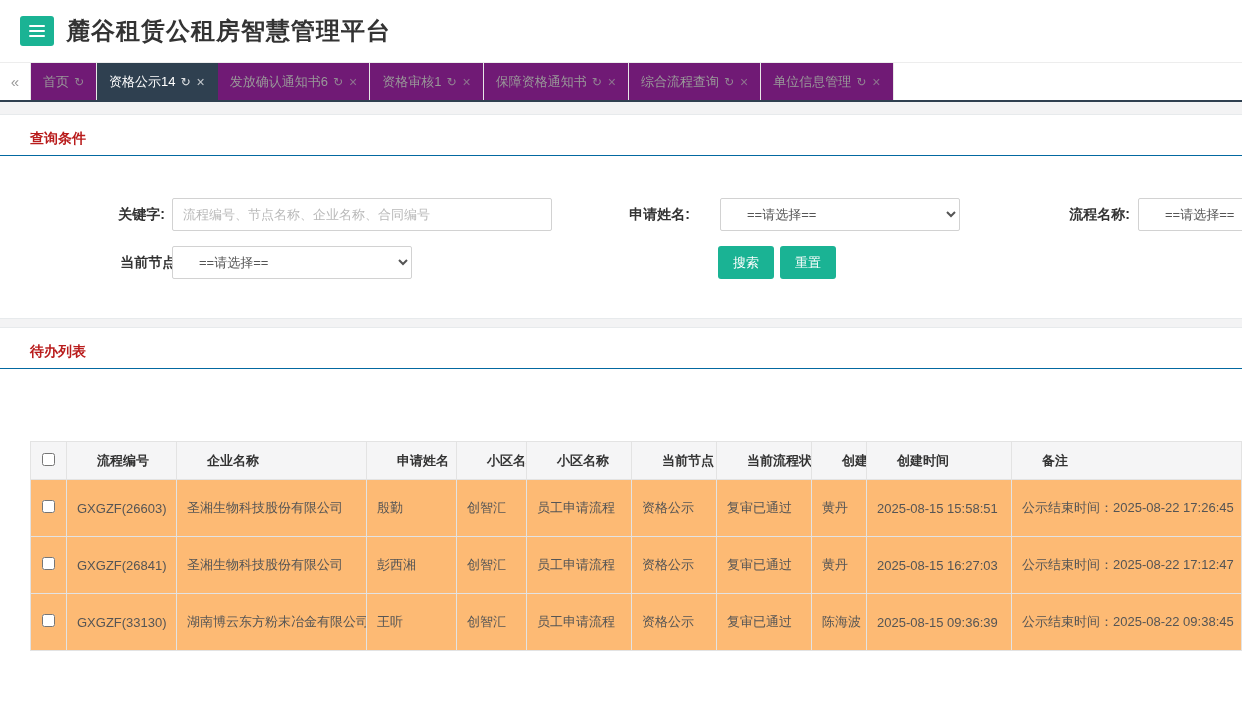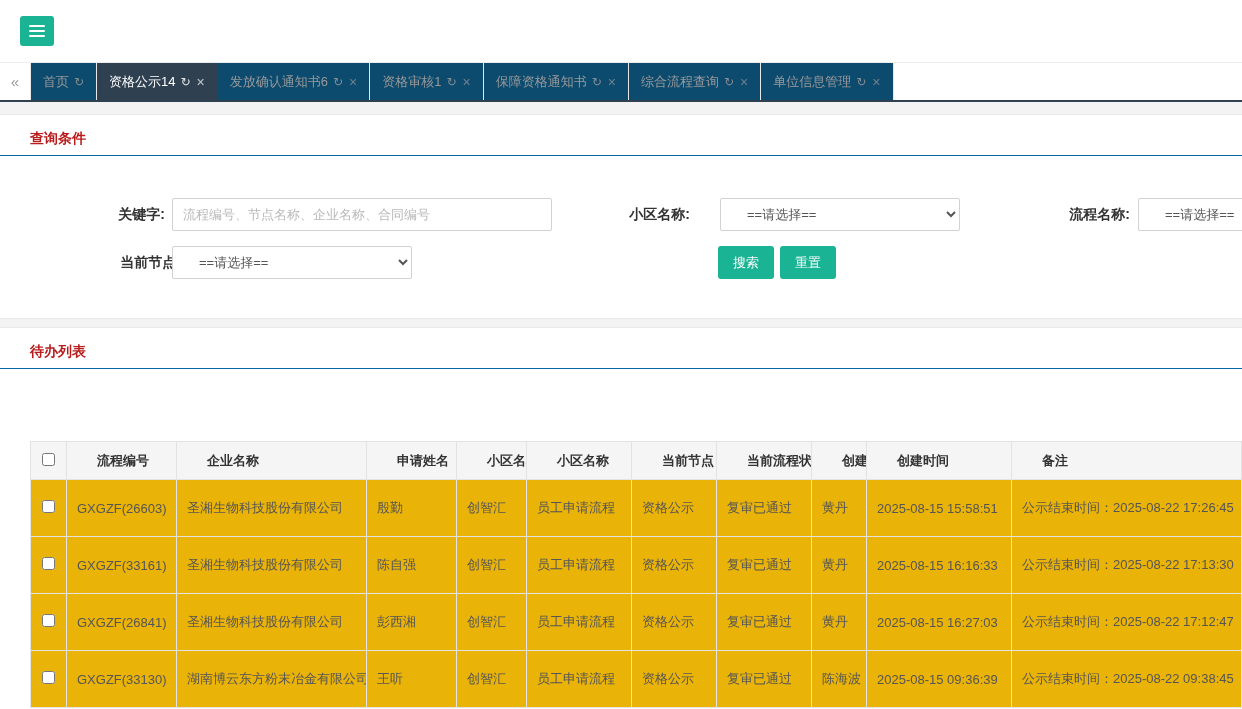--- a/index.html
+++ b/index.html
@@ -18,21 +18,21 @@
   .hamburger i { display:block; width:16px; height:2px; background:#fff; border-radius:1px; }
   .app-title { font-size:24px; font-weight:700; color:#333; margin-left:12px; letter-spacing:1px; white-space:nowrap; }
 
   
   .tabbar { height:40px; background:#fff; border-top:1px solid #ededed;
             border-bottom:2px solid var(--tab-active-bg,#2f4050); display:flex; align-items:stretch; }
   .tab-collapse { width:30px; display:flex; align-items:center; justify-content:center;
                   color:#999; font-size:15px; cursor:pointer; background:#fff; }
   .tabs { display:flex; align-items:stretch; }
   .tab { display:flex; align-items:center; gap:5px; padding:0 12px; font-size:13px; color:#999;
-         background:#0c4a6e; border-right:1px solid #e7e7e7; cursor:pointer; white-space:nowrap; }
+         background:#701a75; border-right:1px solid #e7e7e7; cursor:pointer; white-space:nowrap; }
   .tab:first-child { border-left:1px solid #e7e7e7; }
   .tab .tab-refresh { font-size:12px; opacity:.85; }
   .tab .tab-close { font-size:14px; line-height:1; opacity:.7; margin-left:1px; }
   .tab.active { background:var(--tab-active-bg,#2f4050); color:#fff; border-right-color:var(--tab-active-bg,#2f4050); }
 
   
   .content { padding-top:12px; }
   .panel { background:#fff; border-top:1px solid #e7eaec; border-bottom:1px solid #e7eaec; }
   .panel + .panel { margin-top:8px; }
   .panel-title { padding:15px 30px 7px; font-size:14px; font-weight:700; color:#b91c1c;
@@ -49,37 +49,38 @@
   .f-input::placeholder { color:#b9b9b9; }
   .btn { position:absolute; background:var(--accent,#1ab394); color:#fff; border:none; border-radius:3px;
          height:33px; padding:8px 15px; font-size:13px; cursor:pointer; font-family:inherit; }
 
   
   .todo-body { padding:72px 0 0 30px; min-height:380px; }
   table { border-collapse:collapse; width:100%; font-size:13px; color:#555; table-layout:fixed; }
   th, td { border:1px solid #e3e3e3; padding:8px 10px; text-align:left;
            overflow:hidden; white-space:nowrap; text-overflow:clip; }
   thead th { background:#f5f5f6; font-weight:700; color:#333; height:38px;padding-left:30px; }
-  tbody td { height:57px; background:#eab308; }
+  tbody td { height:57px; background:#fdba74; }
   .cb-cell { text-align:center; padding:8px 4px; }
   input[type="checkbox"] { width:13px; height:13px; cursor:pointer; }
 </style>
 </head>
 <body>
 
 <div class="page">
 
   <header class="topbar">
     <button class="menu-btn">
       <span class="hamburger">
           <i></i>
           <i></i>
           <i></i>
         </span>
     </button>
+    <h1 class="app-title">麓谷租赁公租房智慧管理平台</h1>
   </header>
 
   <nav class="tabbar">
     <div class="tab-collapse">
       <span>«</span>
     </div>
     <div class="tabs" id="tabs">
         <div class="tab">
           <span class="tab-label">首页</span>
           <span class="tab-refresh">↻</span>
@@ -119,21 +120,21 @@
 
   <main class="content">
 
     <section class="panel">
       <div class="panel-title">查询条件</div>
       <div class="query-body">
 
         <label class="f-label" style="left:0; top:42px; width:165px;">关键字:</label>
         <input class="f-input" style="left: 172px; top: 42px; width: 380px; font-family: Liberation Serif, serif;" placeholder="流程编号、节点名称、企业名称、合同编号">
 
-        <label class="f-label" style="left:555px; top:42px; width:135px;">小区名称:</label>
+        <label class="f-label" style="left:555px; top:42px; width:135px;">申请姓名:</label>
         <select class="f-select" style="left:720px; top:42px; width:240px;">
           <option>==请选择==</option>
         </select>
 
         <label class="f-label" style="left:995px; top:42px; width:135px;">流程名称:</label>
         <select class="f-select" style="left:1138px; top:42px; width:240px;">
           <option>==请选择==</option>
         </select>
 
         <label class="f-label" style="left:16px; top:90px; width:165px;">当前节点:</label>
@@ -187,33 +188,20 @@
                 <td>创智汇</td>
                 <td>员工申请流程</td>
                 <td>资格公示</td>
                 <td>复审已通过</td>
                 <td>黄丹</td>
                 <td>2025-08-15 15:58:51</td>
                 <td>公示结束时间：2025-08-22 17:26:45</td>
               </tr>
               <tr>
                 <td class="cb-cell"><input type="checkbox" style=""></td>
-                <td>GXGZF(33161)</td>
-                <td>圣湘生物科技股份有限公司</td>
-                <td>陈自强</td>
-                <td>创智汇</td>
-                <td>员工申请流程</td>
-                <td>资格公示</td>
-                <td>复审已通过</td>
-                <td>黄丹</td>
-                <td>2025-08-15 16:16:33</td>
-                <td>公示结束时间：2025-08-22 17:13:30</td>
-              </tr>
-              <tr>
-                <td class="cb-cell"><input type="checkbox" style=""></td>
                 <td>GXGZF(26841)</td>
                 <td>圣湘生物科技股份有限公司</td>
                 <td>彭西湘</td>
                 <td>创智汇</td>
                 <td>员工申请流程</td>
                 <td>资格公示</td>
                 <td>复审已通过</td>
                 <td>黄丹</td>
                 <td>2025-08-15 16:27:03</td>
                 <td>公示结束时间：2025-08-22 17:12:47</td>

